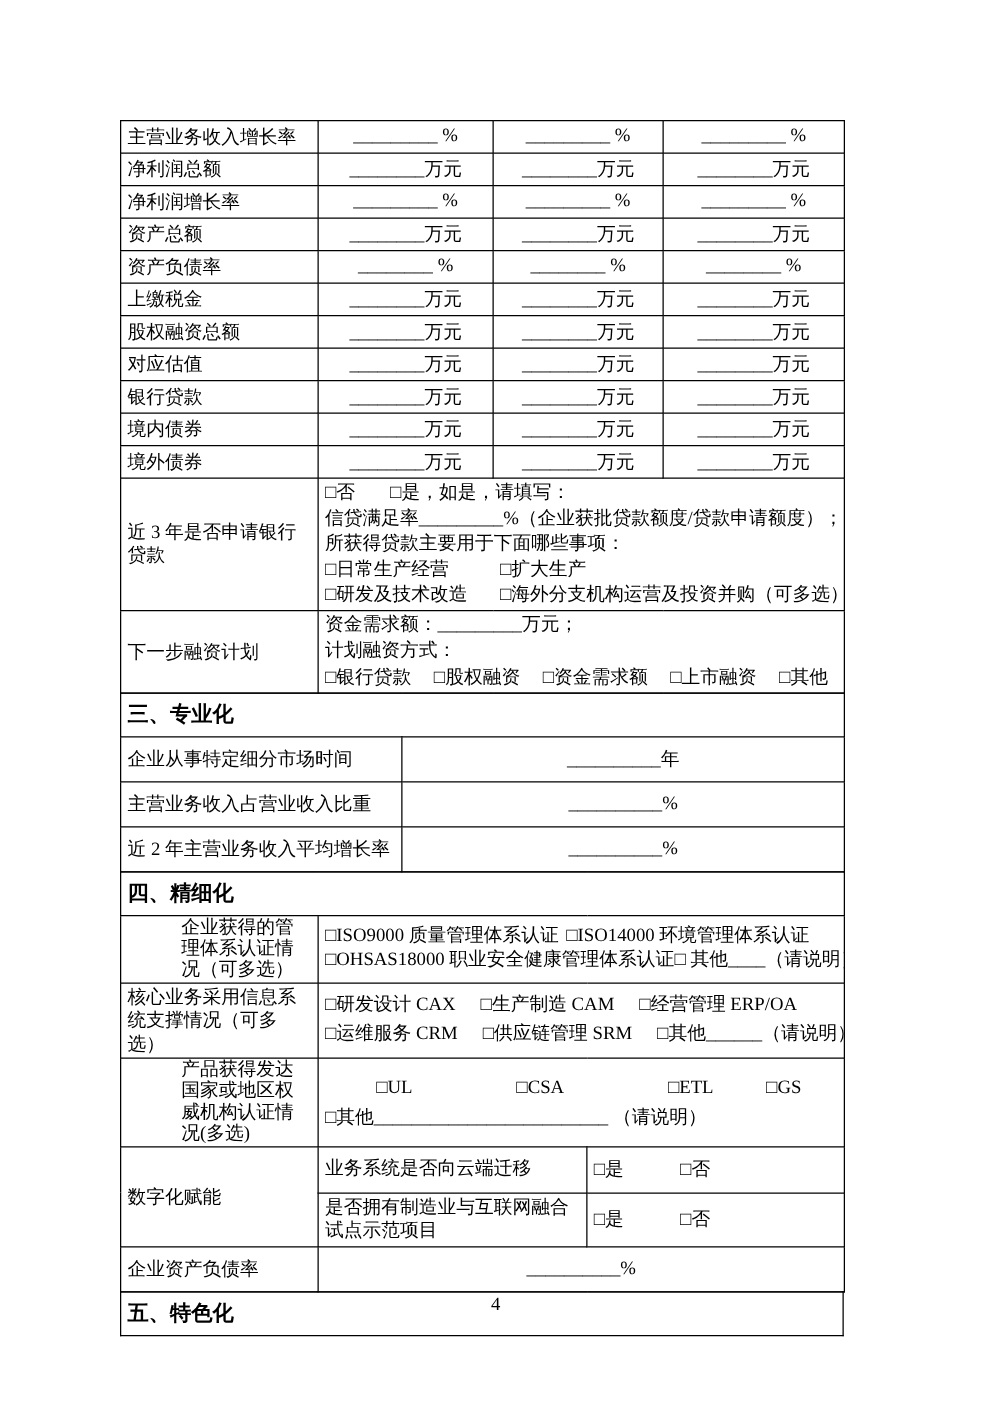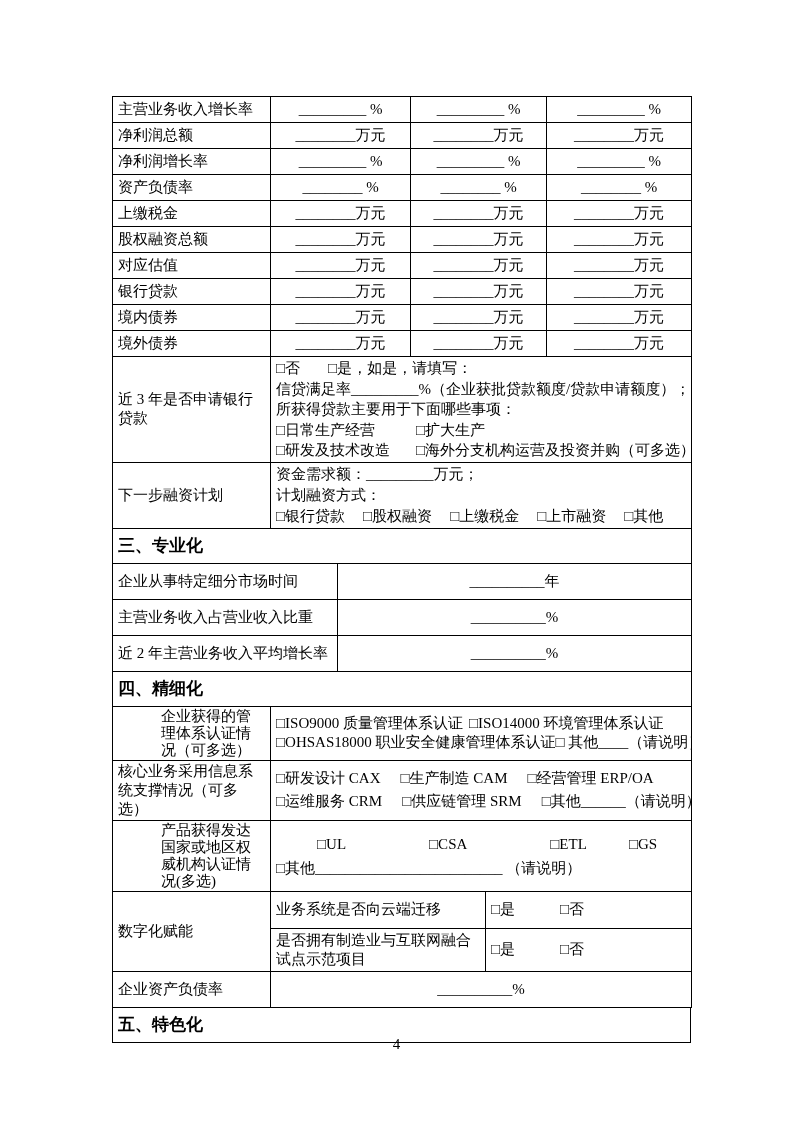--- a/index.html
+++ b/index.html
@@ -1,21 +1,21 @@
 <!DOCTYPE html>
 <html><head>
 <meta charset="utf-8">
 <style>
   html,body{margin:0;padding:0;}
   body{
     width:793px;height:1122px;background:#ffffff;color:#000;
     font-family:"Liberation Serif","DejaVu Serif",serif;
     position:relative;overflow:hidden;
   }
-  .doc{position:absolute;left:112px;top:97px;width:579px;}
+  .doc{position:absolute;left:96px;top:97px;width:579px;}
   table{border-collapse:collapse;width:579px;table-layout:fixed;margin-top:-1px;}
   td{
     border:1px solid #000;font-size:15px;padding:1px 5px;
     vertical-align:middle;overflow:hidden;word-break:break-all;
   }
   .fin-cell{text-align:center;height:23px;}
   .fin-label{height:23px;}
   .content{vertical-align:middle;}
   .content .line{line-height:20.6px;white-space:nowrap;}
   .fin-plan .line{line-height:21px;}
@@ -70,20 +70,26 @@
         <td class="fin-cell">________万元</td>
         <td class="fin-cell">________万元</td>
       </tr>
       <tr>
         <td class="fin-label">净利润增长率</td>
         <td class="fin-cell">_________ %</td>
         <td class="fin-cell">_________ %</td>
         <td class="fin-cell">_________ %</td>
       </tr>
       <tr>
+        <td class="fin-label">资产总额</td>
+        <td class="fin-cell">________万元</td>
+        <td class="fin-cell">________万元</td>
+        <td class="fin-cell">________万元</td>
+      </tr>
+      <tr>
         <td class="fin-label">资产负债率</td>
         <td class="fin-cell">________ %</td>
         <td class="fin-cell">________ %</td>
         <td class="fin-cell">________ %</td>
       </tr>
       <tr>
         <td class="fin-label">上缴税金</td>
         <td class="fin-cell">________万元</td>
         <td class="fin-cell">________万元</td>
         <td class="fin-cell">________万元</td>
@@ -135,21 +141,21 @@
           </div>
         </td>
       </tr>
 
       <tr>
         <td>下一步融资计划</td>
         <td colspan="3" class="content fin-plan">
           <div class="line">资金需求额：_________万元；</div>
           <div class="line">计划融资方式：</div>
           <div class="line">
-            <span class="chk gap18">□银行贷款</span><span class="chk gap18">□股权融资</span><span class="chk gap18">□上缴税金</span><span class="chk gap18">□上市融资</span><span class="chk">□其他</span>
+            <span class="chk gap18">□银行贷款</span><span class="chk gap18">□股权融资</span><span class="chk gap18">□资金需求额</span><span class="chk gap18">□上市融资</span><span class="chk">□其他</span>
           </div>
         </td>
       </tr>
     </tbody>
   </table>
 
   <table>
     <colgroup>
         <col style="width:225px">
         <col style="width:354px">

